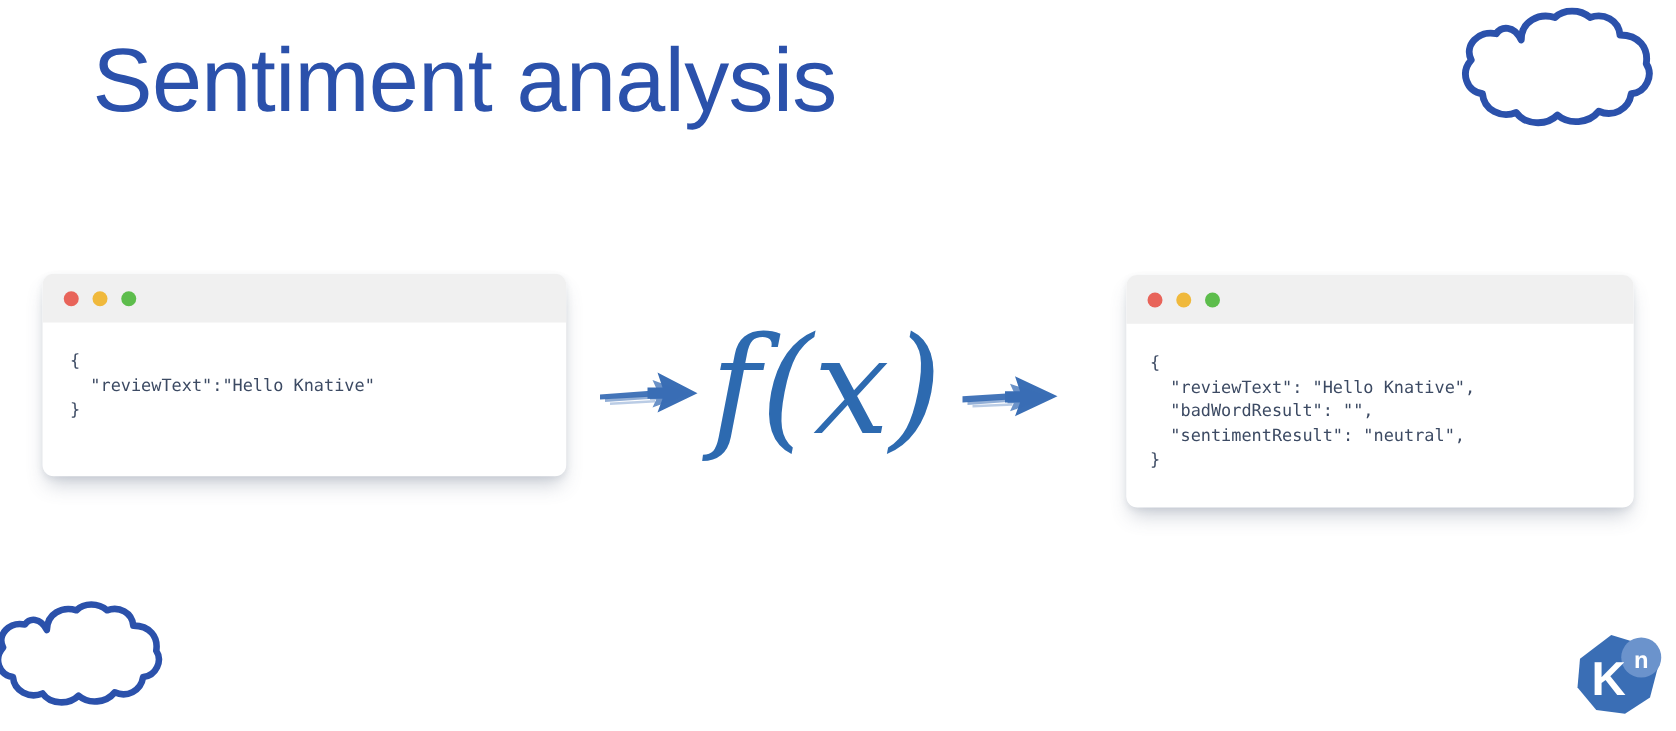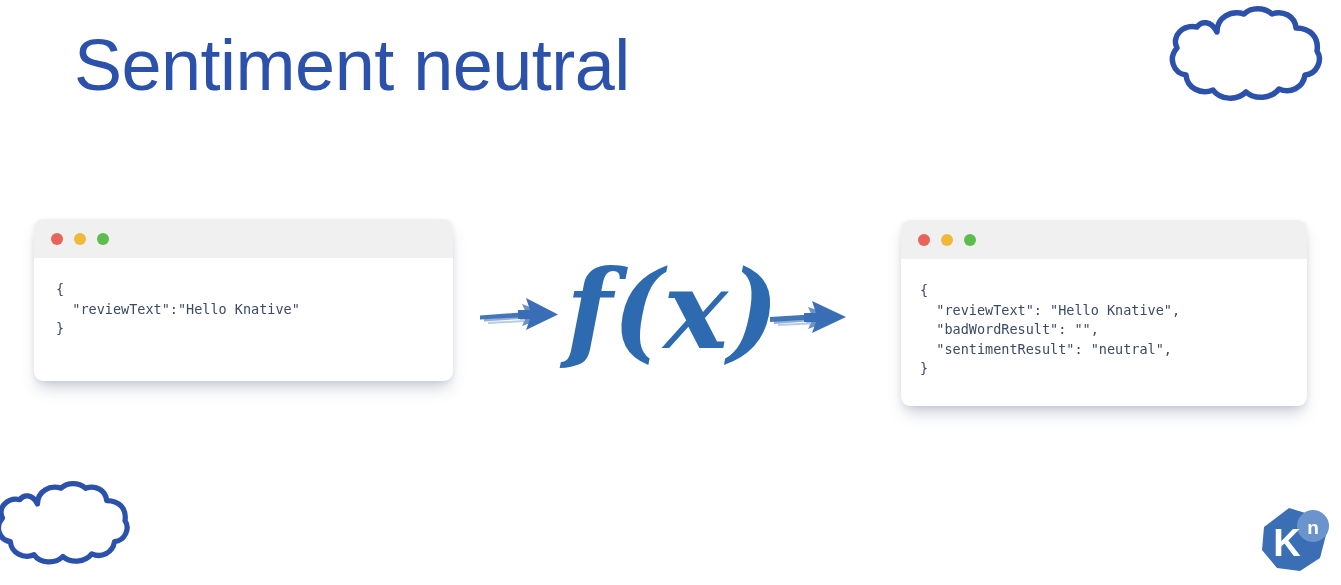--- a/index.html
+++ b/index.html
@@ -96,40 +96,40 @@
   
   #fx-symbol {
     position: absolute;
     left: 566px;
     top: 245px;
     width: 190px;
     height: 130px;
     font-family: "DejaVu Serif", "Liberation Serif", serif;
     font-style: italic;
     font-size: 108px;
-    font-weight: 700;
+    font-weight: 400;
     color: #2d6ab0;
     line-height: 130px;
     text-align: center;
     white-space: nowrap;
   }
 
   
   #knative-logo {
     position: absolute;
     left: 1256px;
     top: 506px;
     width: 76px;
     height: 74px;
   }
 </style>
 </head>
 <body>
 
-<div id="slide-title">Sentiment neutral</div>
+<div id="slide-title">Sentiment analysis</div>
 
 <div class="cloud" id="cloud-top-right">
   <svg width="160" height="100" viewBox="0 0 160 100" fill="none">
     <path d="M52 26 C52 11 66 4 79 8 C86 1 99 1 107 8 C118 4 130 10 131 22
              C146 22 154 32 152 45 C158 54 152 68 140 69
              C138 82 125 88 114 83 C106 93 90 94 81 86
              C72 95 55 94 48 84 C36 89 22 82 21 69
              C8 67 3 52 12 42 C6 30 18 18 32 21
              C36 15 46 14 52 26 Z" stroke="#2b51ab" stroke-width="5.5" stroke-linejoin="round" fill="#ffffff"></path>
   </svg>

